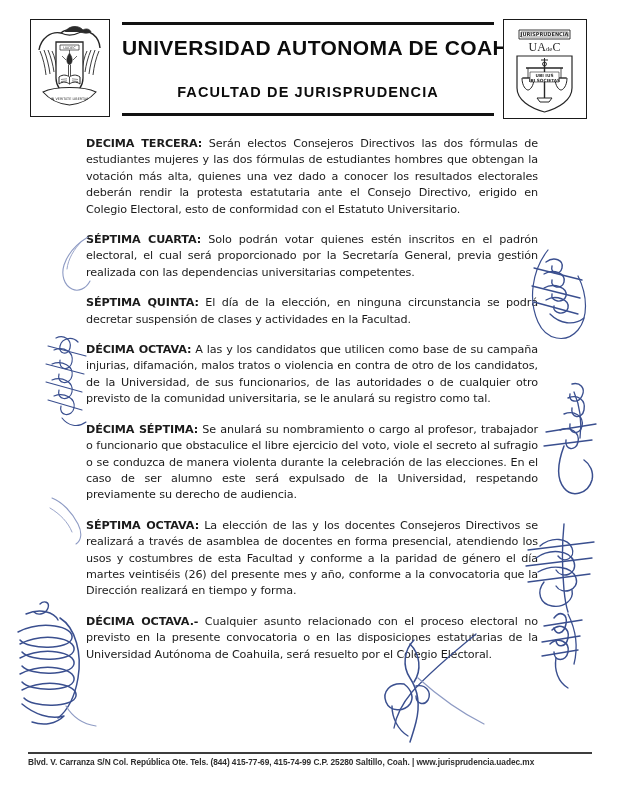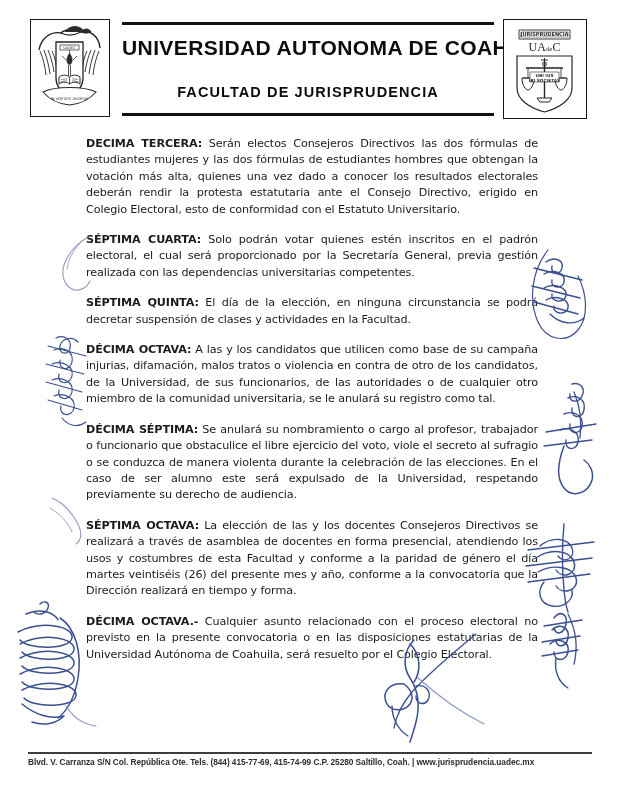--- a/index.html
+++ b/index.html
@@ -247,21 +247,21 @@
 
     <p class="clause">
       <b>SÉPTIMA CUARTA</b><b>:</b><span> Solo podrán votar quienes estén inscritos en el padrón electoral, el cual será proporcionado por la Secretaría General, previa gestión realizada con las dependencias universitarias competentes.</span>
     </p>
 
     <p class="clause">
       <b>SÉPTIMA QUINTA</b><b>:</b><span> El día de la elección, en ninguna circunstancia se podrá decretar suspensión de clases y actividades en la Facultad.</span>
     </p>
 
     <p class="clause">
-      <b>DÉCIMA OCTAVA</b><b>:</b><span> A las y los candidatos que utilicen como base de su campaña injurias, difamación, malos tratos o violencia en contra de otro de los candidatos, de la Universidad, de sus funcionarios, de las autoridades o de cualquier otro miembro de la comunidad universitaria, se le anulará su registro como tal.</span>
+      <b>DÉCIMA OCTAVA</b><b>:</b><span> A las y los candidatos que utilicen como base de su campaña injurias, difamación, malos tratos o violencia en contra de otro de los candidatos, de la Universidad, de sus funcionarios, de las autoridades o de cualquier otro previsto de la comunidad universitaria, se le anulará su registro como tal.</span>
     </p>
 
     <p class="clause">
       <b>DÉCIMA SÉPTIMA</b><b>:</b><span> Se anulará su nombramiento o cargo al profesor, trabajador o funcionario que obstaculice el libre ejercicio del voto, viole el secreto al sufragio o se conduzca de manera violenta durante la celebración de las elecciones. En el caso de ser alumno este será expulsado de la Universidad, respetando previamente su derecho de audiencia.</span>
     </p>
 
     <p class="clause">
       <b>SÉPTIMA OCTAVA</b><b>:</b><span> La elección de las y los docentes Consejeros Directivos se realizará a través de asamblea de docentes en forma presencial, atendiendo los usos y costumbres de esta Facultad y conforme a la paridad de género el día martes veintiséis (26)  del presente mes y año, conforme a la convocatoria que la Dirección realizará en tiempo y forma.</span>
     </p>
 

